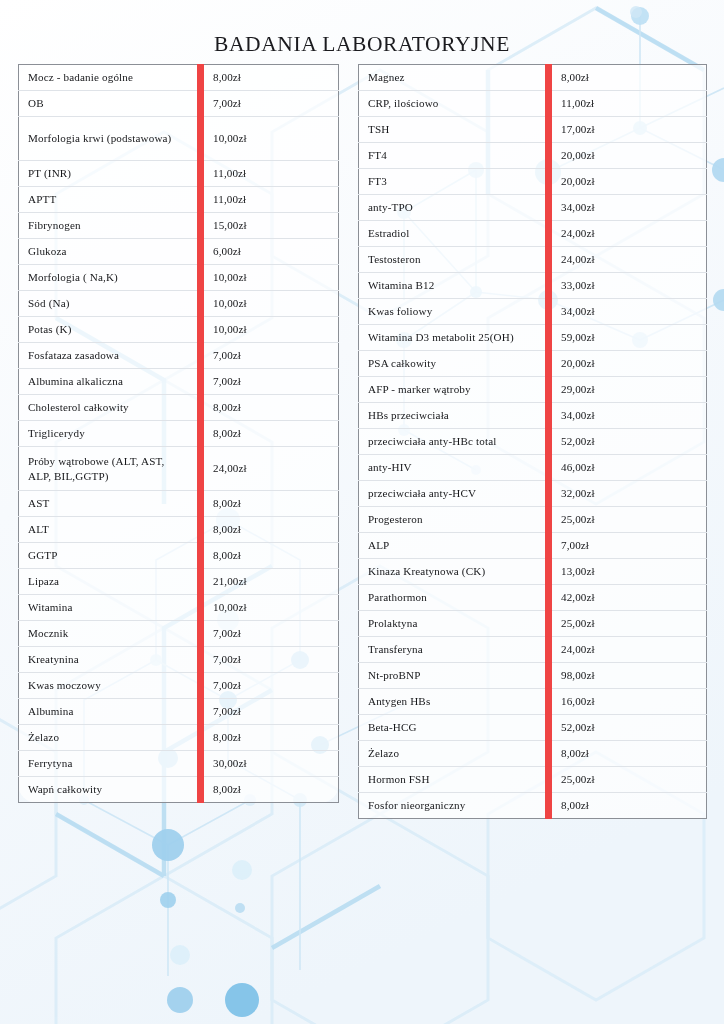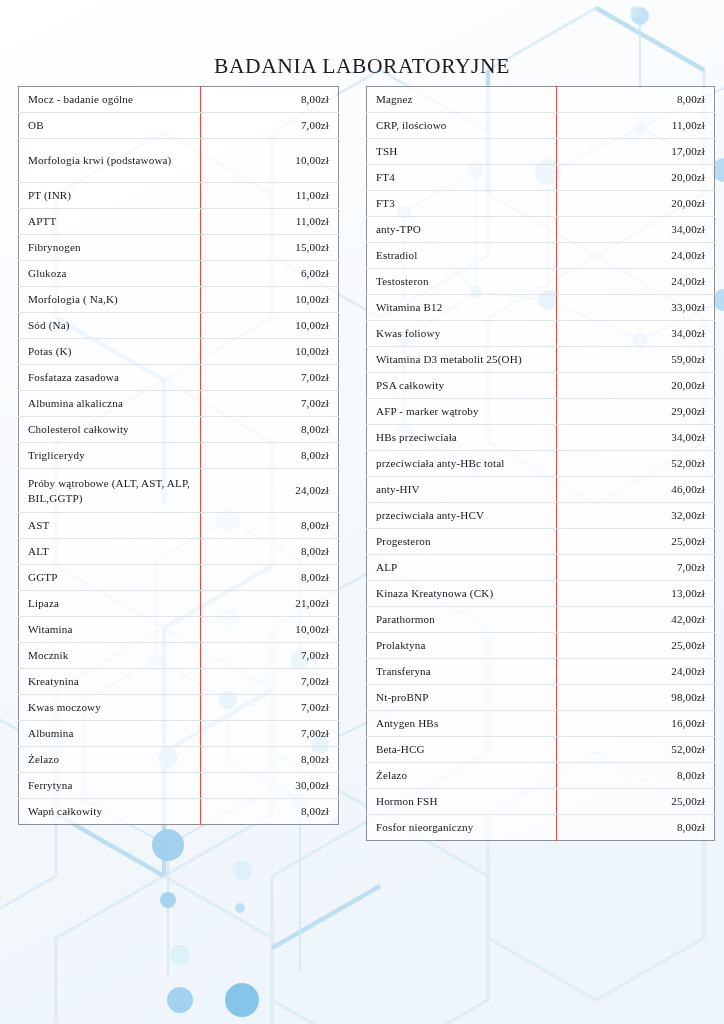--- a/index.html
+++ b/index.html
@@ -24,21 +24,20 @@
     height: 1024px;
     z-index: 0;
     pointer-events: none;
   }
 
   
   #page {
     position: absolute;
     inset: 0;
     z-index: 2;
-    margin-top: 22px;
   }
 
   .page-title {
     position: absolute;
     top: 18px;
     left: 0;
     width: 724px;
     text-align: center;
     font-size: 21.5px;
     letter-spacing: 0.6px;
@@ -57,42 +56,41 @@
     color: #16171a;
   }
 
   #table-left {
     left: 18px;
     top: 64px;
     width: 320px;
     border-radius: 19px;
   }
   #table-right {
-    left: 366px;
+    left: 358px;
     top: 64px;
     width: 348px;
     padding-left: 40px;
   }
 
   .price-table td {
     border-bottom: 1px solid #dfe3e8;
     padding: 0 9px;
     vertical-align: middle;
     line-height: 1.28;
   }
   .price-table tr:last-child td {
     border-bottom: none;
   }
   .price-table td.name {
     text-align: left;
     letter-spacing: 0.15px;
   }
   .price-table td.price {
-    text-align: right;
-    border-left: 1px solid #ef4444;
+    border-left: 7px solid #ef4444;
     white-space: nowrap;
     letter-spacing: 0.1px;
   }
 
   #table-left col.c-name  { width: 182px; }
   #table-left col.c-price { width: 138px; }
   #table-right col.c-name  { width: 190px; }
   #table-right col.c-price { width: 158px; }
 
   .price-table tr { height: 26px; }

